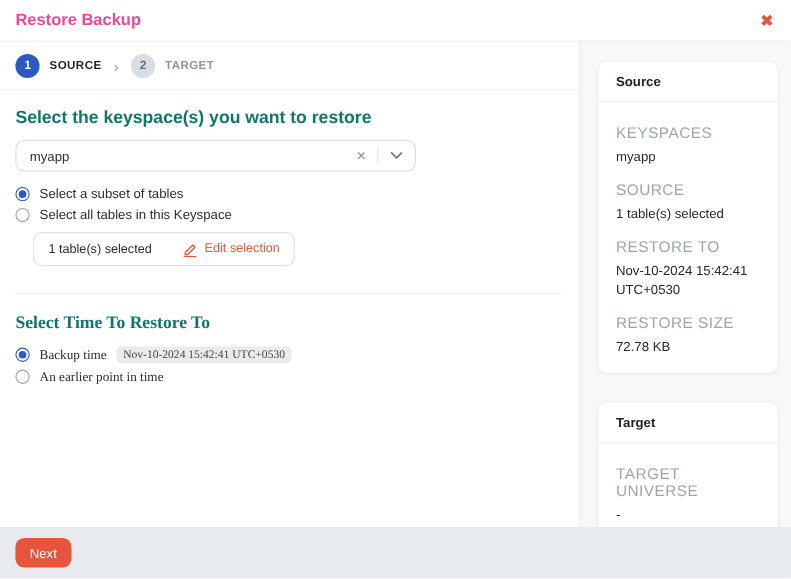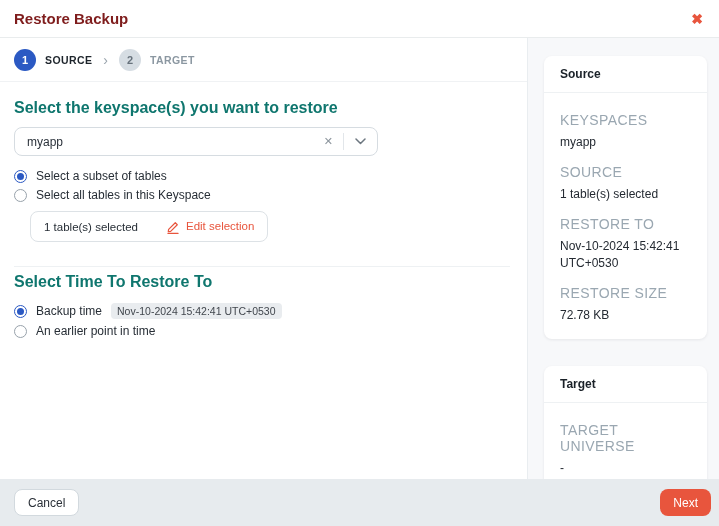--- a/index.html
+++ b/index.html
@@ -11,21 +11,21 @@
     color: #20262e;
   }
   .modal { display: flex; flex-direction: column; height: 100%; }
 
   
   .titlebar {
     height: 38px; flex: none;
     display: flex; align-items: center; justify-content: space-between;
     padding: 0 14px; background: #fff; border-bottom: 1px solid #e9eced;
   }
-  .title { font-size: 15px; font-weight: bold; color: #7f1d1d; }
+  .title { font-size: 15px; font-weight: bold; color: #ec4899; }
   .close { color: #e8553d; font-size: 14px; font-weight: bold; cursor: pointer; line-height: 1; padding: 2px; }
 
   
   .body { flex: 1; display: flex; min-height: 0; }
   .main { width: 527px; flex: none; background: #fff; display: flex; flex-direction: column; }
 
   
   .stepper {
     height: 44px; flex: none; display: flex; align-items: center; gap: 11px;
     padding: 0 14px; border-bottom: 1px solid #f0f2f4;
@@ -69,21 +69,21 @@
 
   .selection-box {
     margin: 9px 0 0 16px; height: 31px;
     border: 1px solid #dde2e6; border-radius: 8px; background: #fff;
     display: inline-flex; align-items: center; gap: 28px; padding: 0 13px;
   }
   .selection-text { font-size: 11.5px; color: #272e36; }
   .edit-btn { display: inline-flex; gap: 6px; color: #e8553d; font-size: 11.5px; cursor: pointer; }
 
   .divider { border: none; border-top: 1px solid #eef1f3; margin-top: 24px; }
-  .time-section { margin-top: 6px; }
+  .time-section { margin-top: 18px; font-family: Liberation Serif, serif; }
   .badge {
     background: #e9ecef; border-radius: 4px; padding: 2px 6px;
     font-size: 10.5px; color: #41464d; margin-left: 6px; white-space: nowrap;
   }
 
   
   .sidebar {
     flex: 1; background: #f7f8fa; border-left: 1px solid #e9edf0;
     padding: 18px 12px 0 16px; overflow: hidden;
   }
@@ -218,17 +218,16 @@
           <div class="f-value">-</div>
           <div class="f-label">KMS CONFIG</div>
           <div class="f-value">-</div>
         </div>
       </div>
 
     </div>
   </div>
 
   <div class="footer">
-    <button class="btn btn-cancel">Cancel</button>
     <button class="btn btn-next">Next</button>
   </div>
 
 </div>
 
 </body></html>

